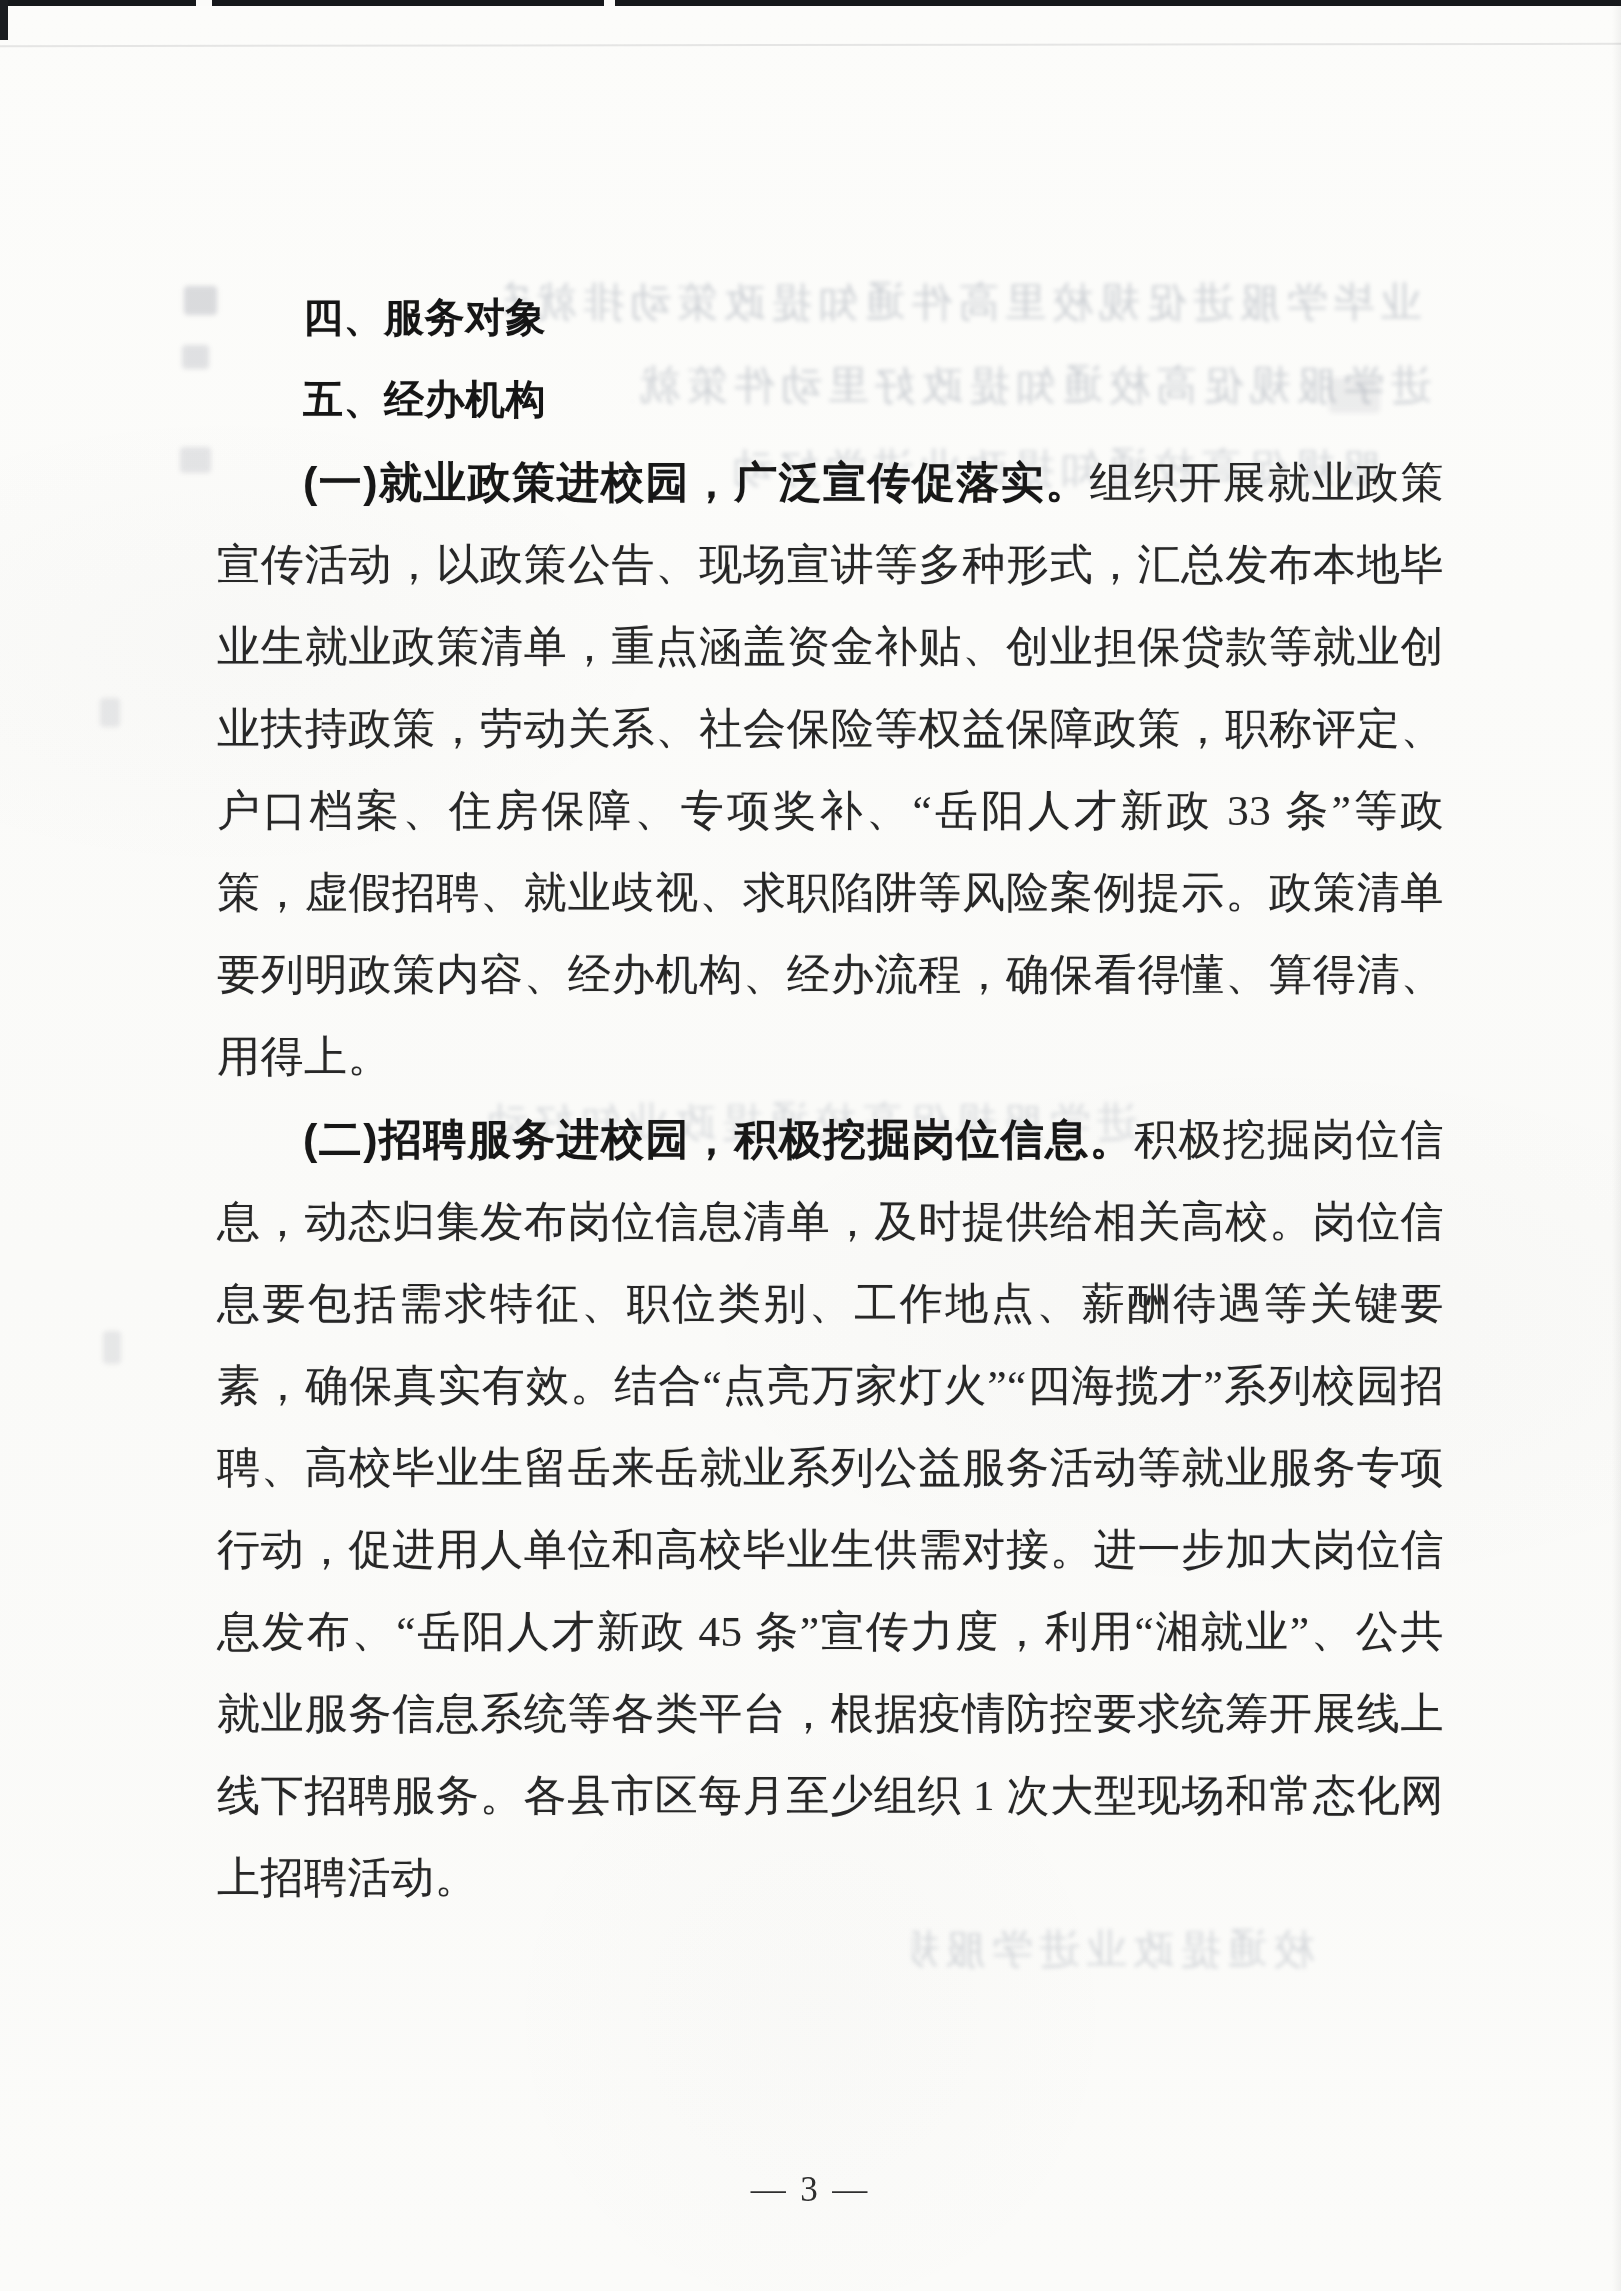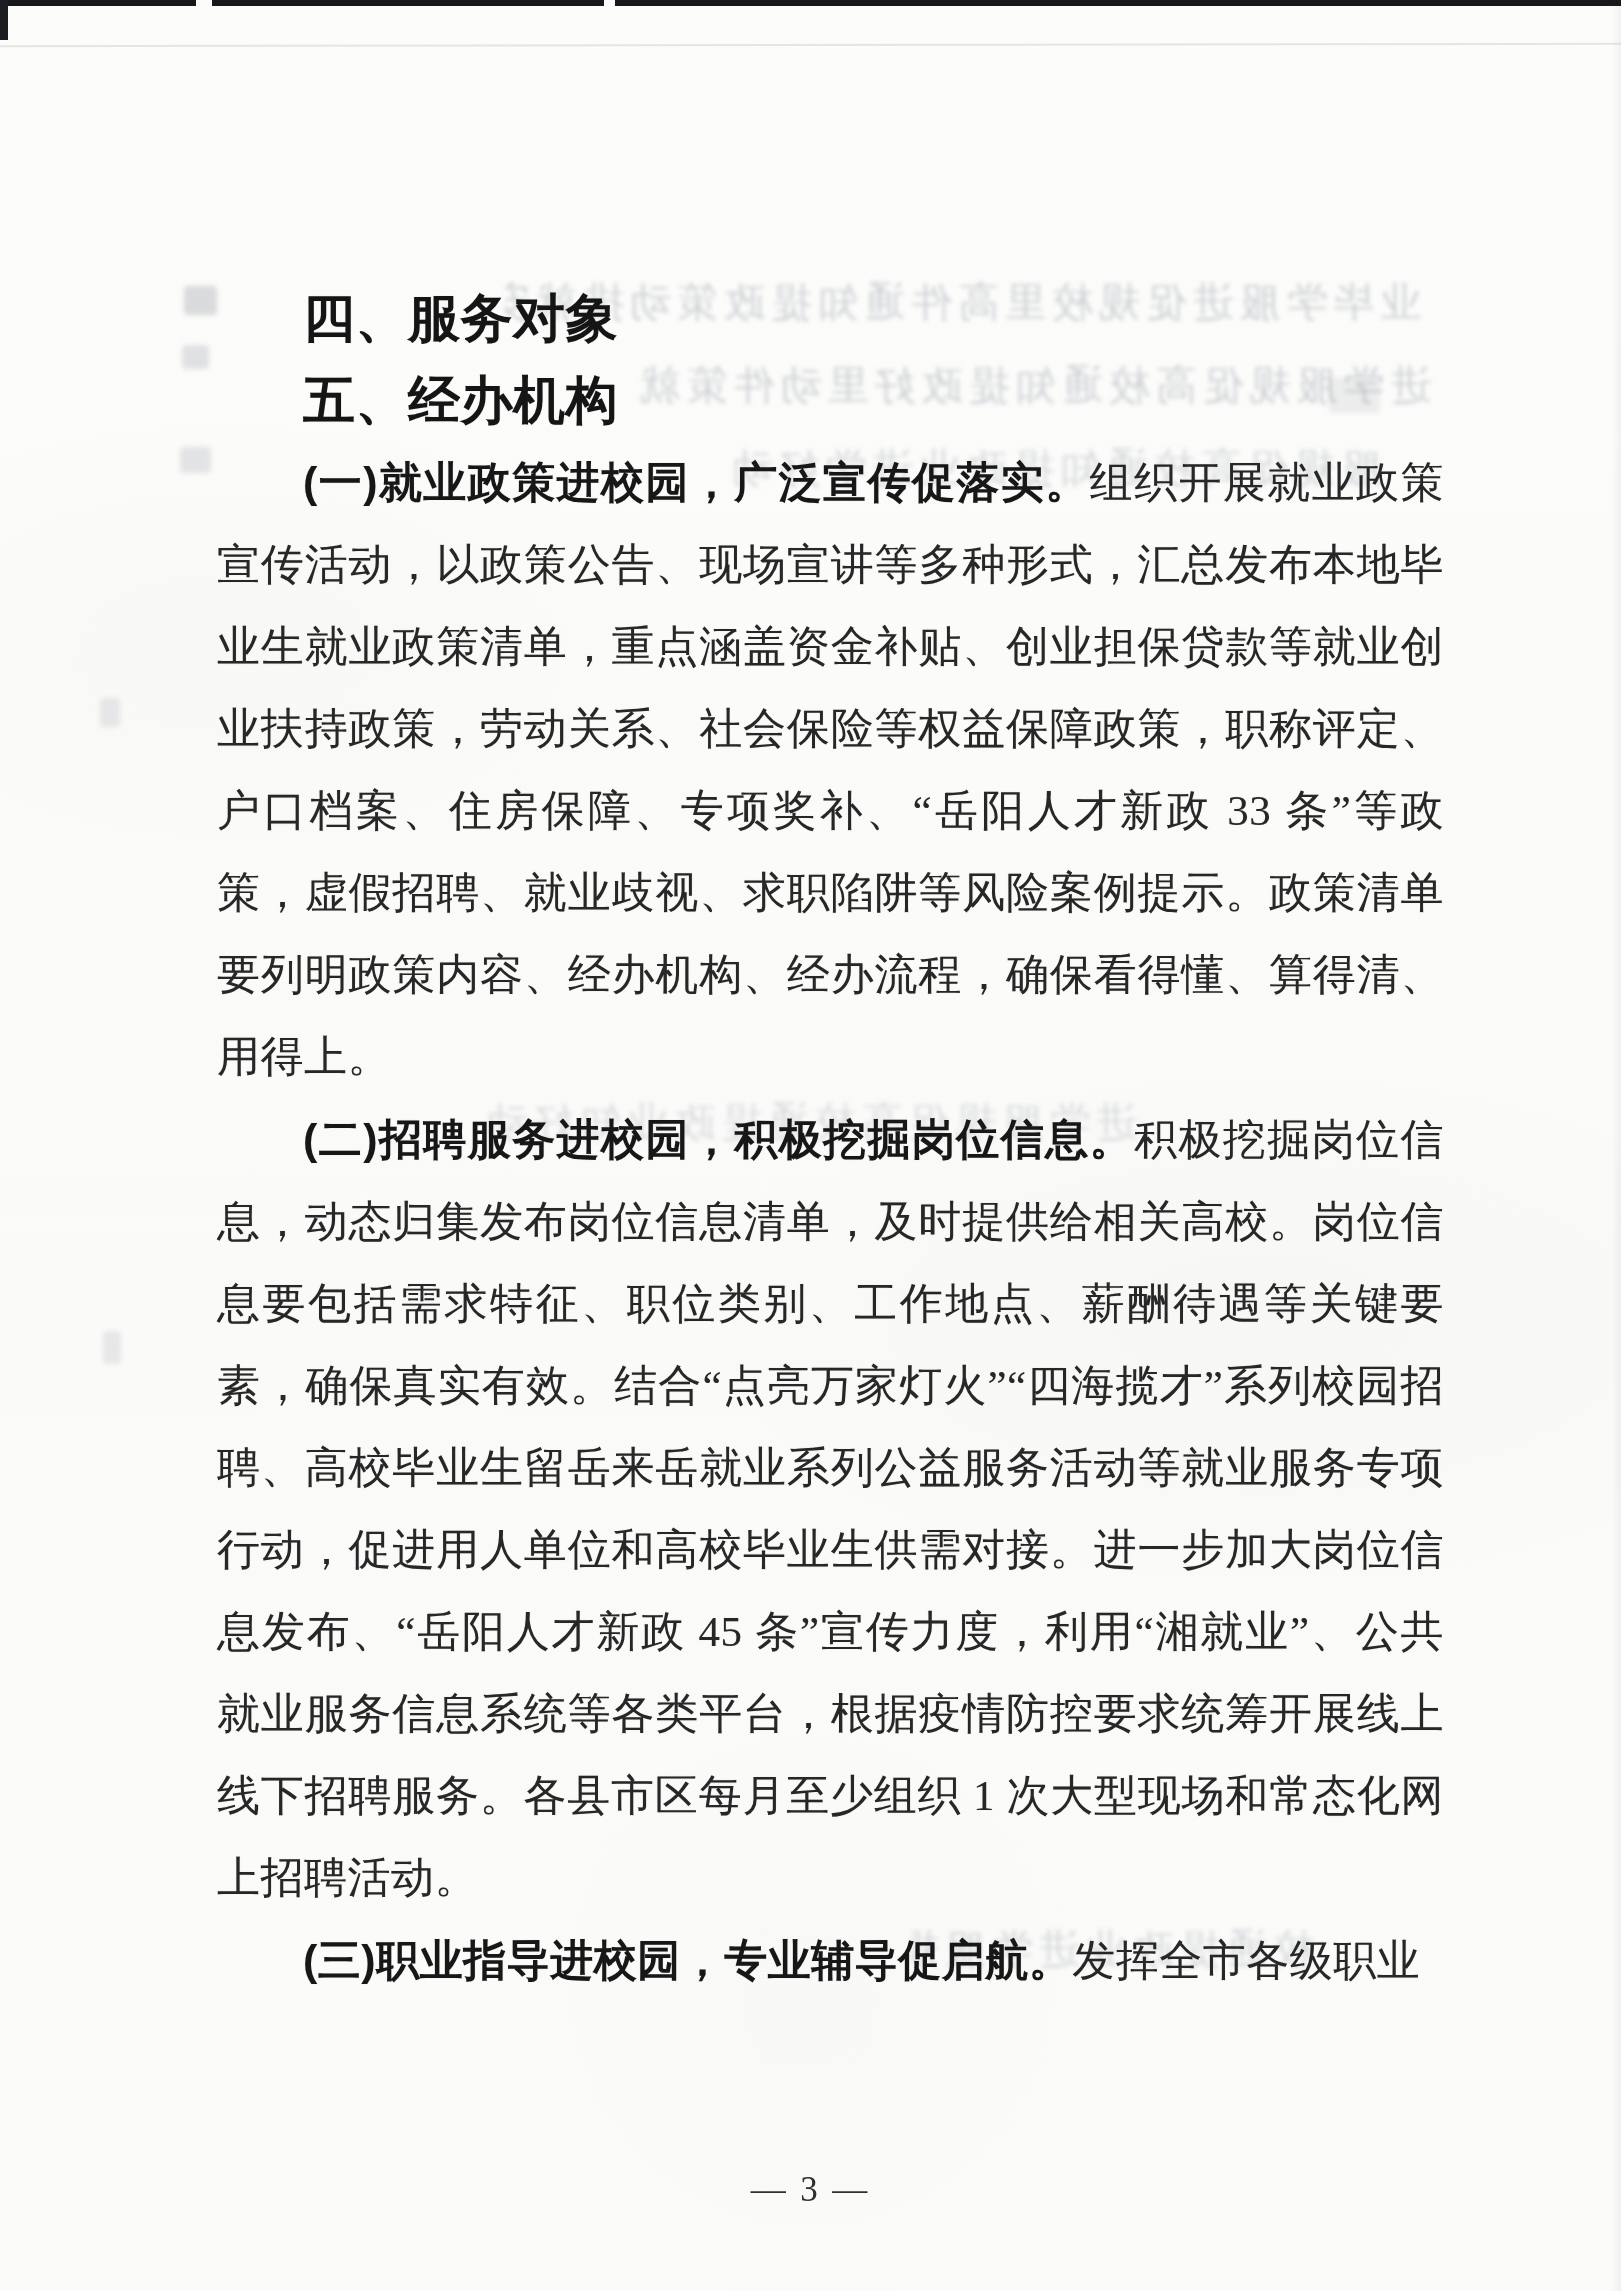--- a/index.html
+++ b/index.html
@@ -46,23 +46,23 @@
     width: 1227px;
     color: #272727;
     font-size: 43px;
     line-height: 82px;
     text-align: justify;
     letter-spacing: 0.5px;
     text-shadow: 0 0 1px rgba(30,30,30,0.22);
   }
   .doc h2, .doc p { margin: 0; padding: 0; text-indent: 86px; }
   .doc h2 {
-    font-family: Liberation Sans, sans-serif;
+    font-family: Liberation Serif, serif;
     font-weight: 700;
-    font-size: 52px;
+    font-size: 40px;
     line-height: 82px;
     color: #151515;
   }
   .lead {
     font-family: "Liberation Sans", "DejaVu Sans", sans-serif;
     font-weight: 700;
     color: #171717;
   }
 
   
@@ -136,19 +136,18 @@
   <div class="speck s6"></div>
 
   <div class="doc">
     <h2>四、服务对象</h2>
     <h2>五、经办机构</h2>
 
     <p><span class="lead">(一)就业政策进校园，广泛宣传促落实。</span><span>组织开展就业政策宣传活动，以政策公告、现场宣讲等多种形式，汇总发布本地毕业生就业政策清单，重点涵盖资金补贴、创业担保贷款等就业创业扶持政策，劳动关系、社会保险等权益保障政策，职称评定、户口档案、住房保障、专项奖补、“岳阳人才新政 33 条”等政策，虚假招聘、就业歧视、求职陷阱等风险案例提示。政策清单要列明政策内容、经办机构、经办流程，确保看得懂、算得清、用得上。</span></p>
 
     <p><span class="lead">(二)招聘服务进校园，积极挖掘岗位信息。</span><span>积极挖掘岗位信息，动态归集发布岗位信息清单，及时提供给相关高校。岗位信息要包括需求特征、职位类别、工作地点、薪酬待遇等关键要素，确保真实有效。结合“点亮万家灯火”“四海揽才”系列校园招聘、高校毕业生留岳来岳就业系列公益服务活动等就业服务专项行动，促进用人单位和高校毕业生供需对接。进一步加大岗位信息发布、“岳阳人才新政 45 条”宣传力度，利用“湘就业”、公共就业服务信息系统等各类平台，根据疫情防控要求统筹开展线上线下招聘服务。各县市区每月至少组织 1 次大型现场和常态化网上招聘活动。</span></p>
 
-    <p><span class="lead">(三)职业指导进校园，专业辅导促启航。</span><span>发挥全市各级职业</span></p>
   </div>
 
   <div class="pagenum">— 3 —</div>
 
 </div>
 
 
 </body></html>

